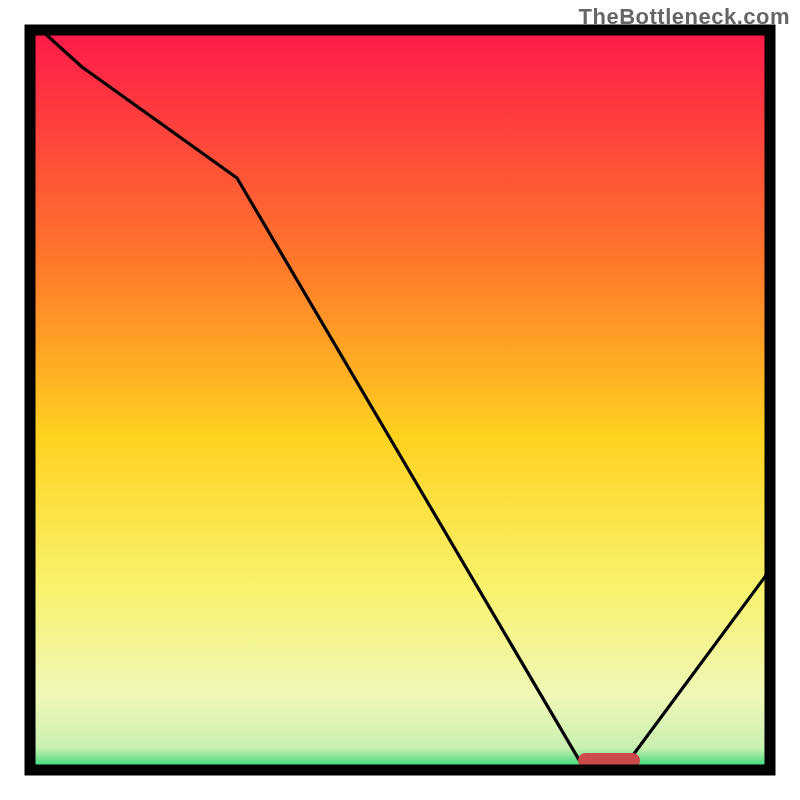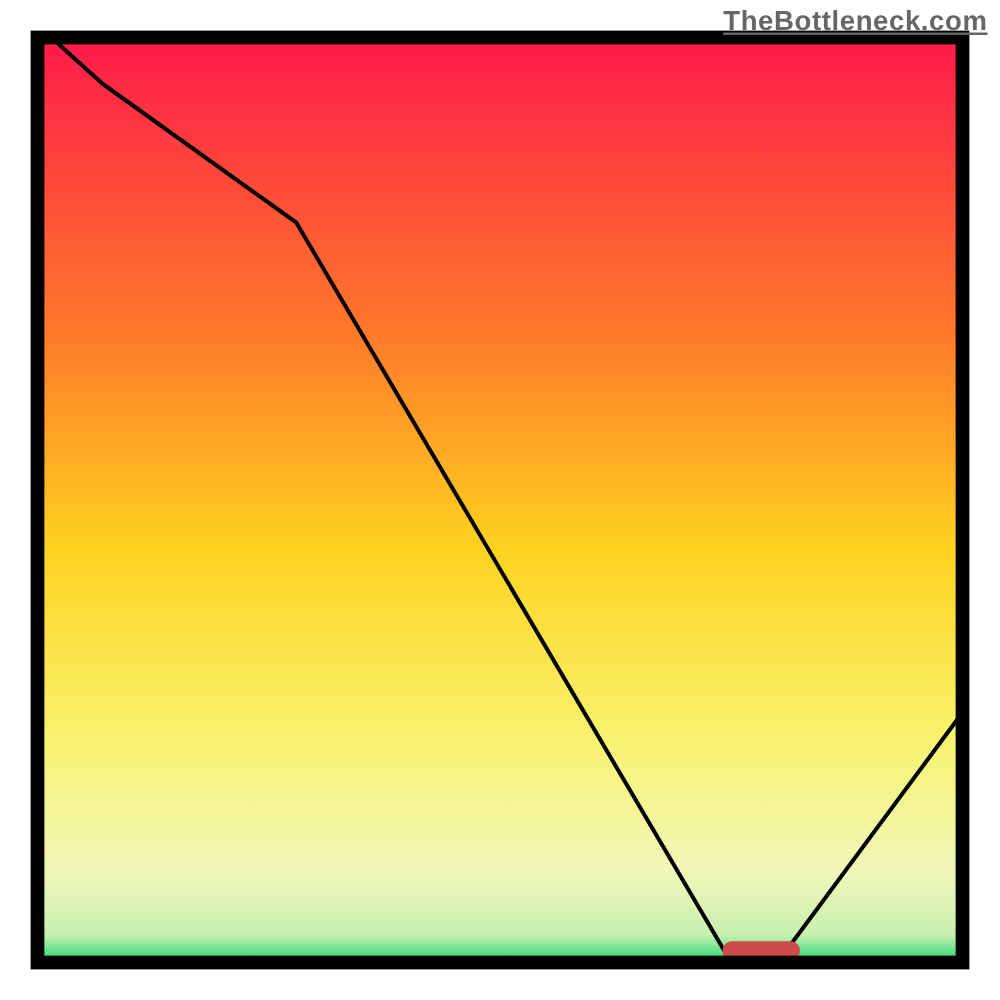--- a/index.html
+++ b/index.html
@@ -17,21 +17,20 @@
     position: relative;
   }
   .attribution {
     position: absolute;
     top: 4px;
     right: 10px;
     font-size: 22px;
     font-weight: 600;
     color: #666666;
     letter-spacing: 0.5px;
-    text-decoration: underline;
   }
   svg {
     display: block;
   }
 </style>
 </head>
 <body>
 
 <div class="container">
 

